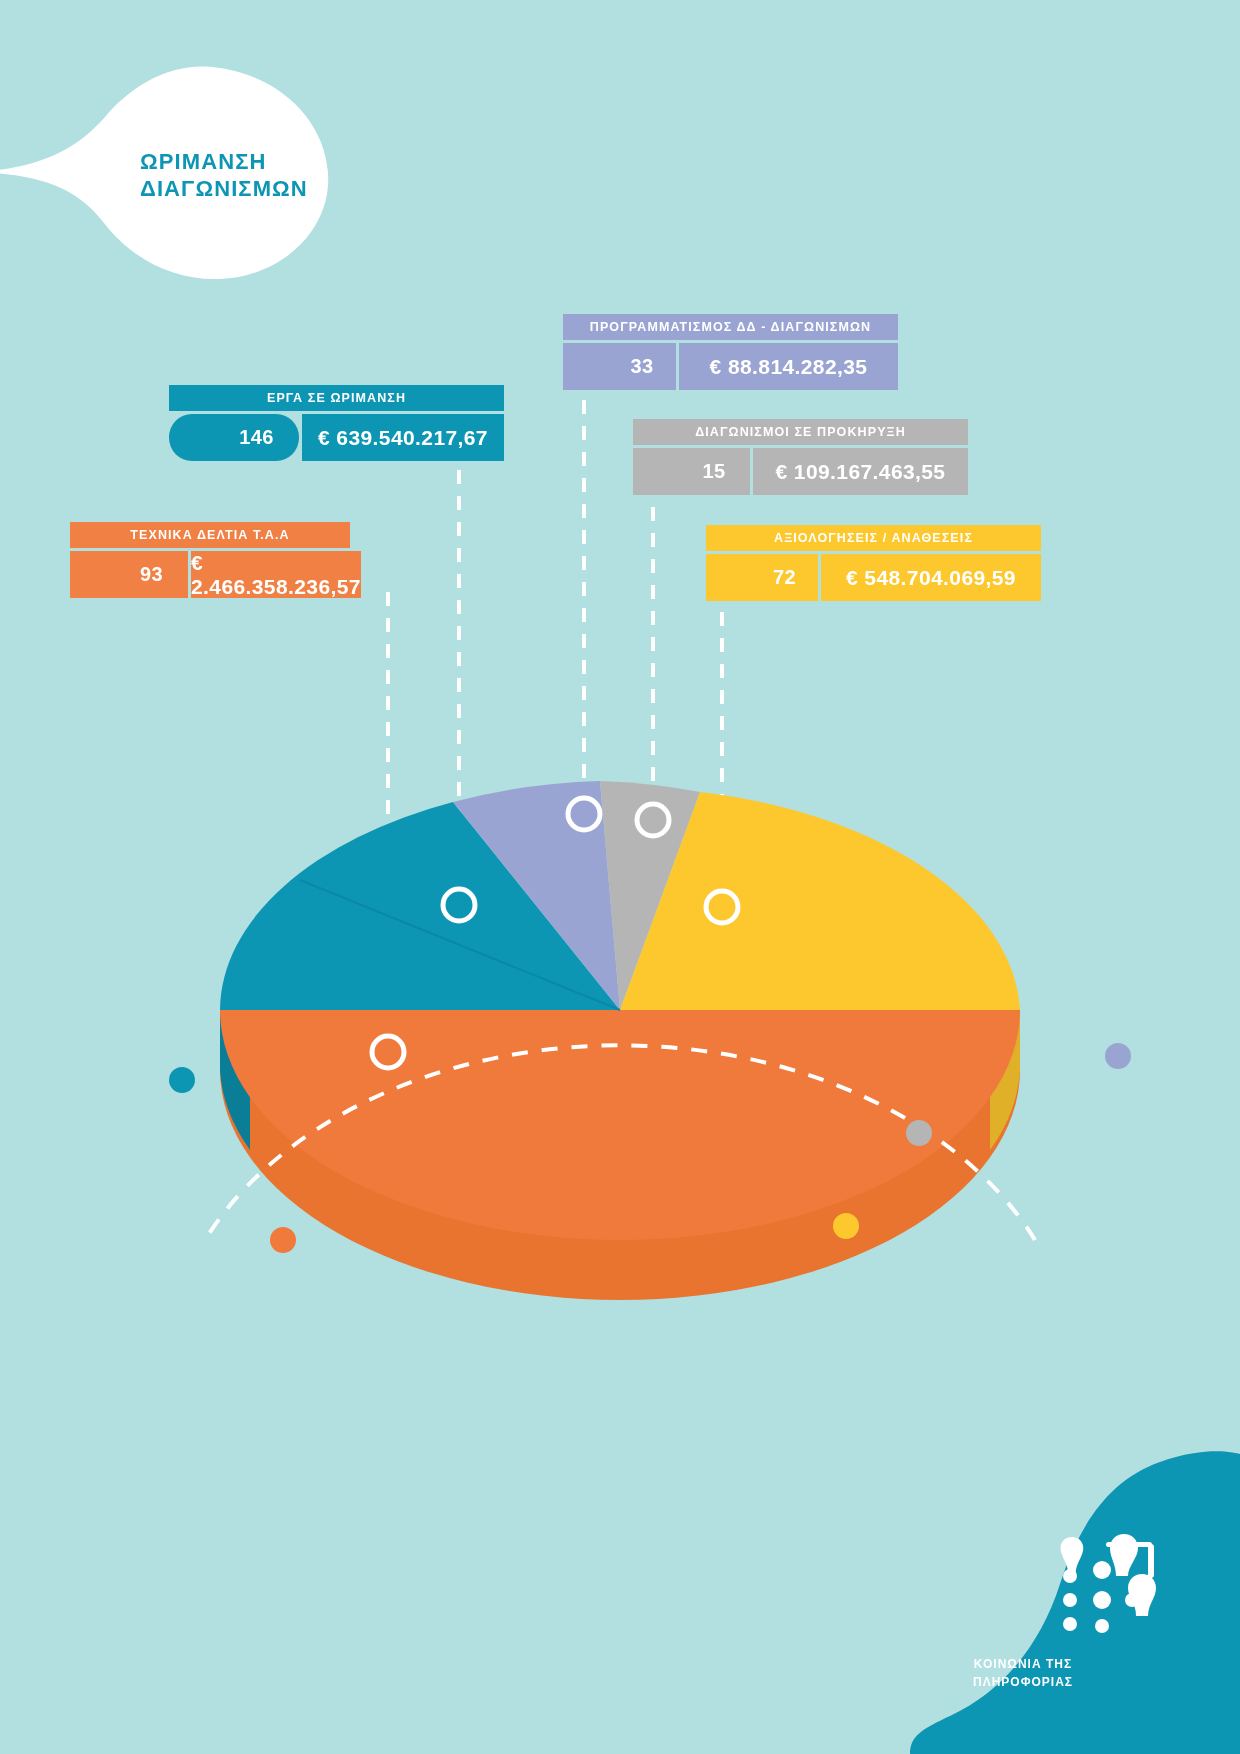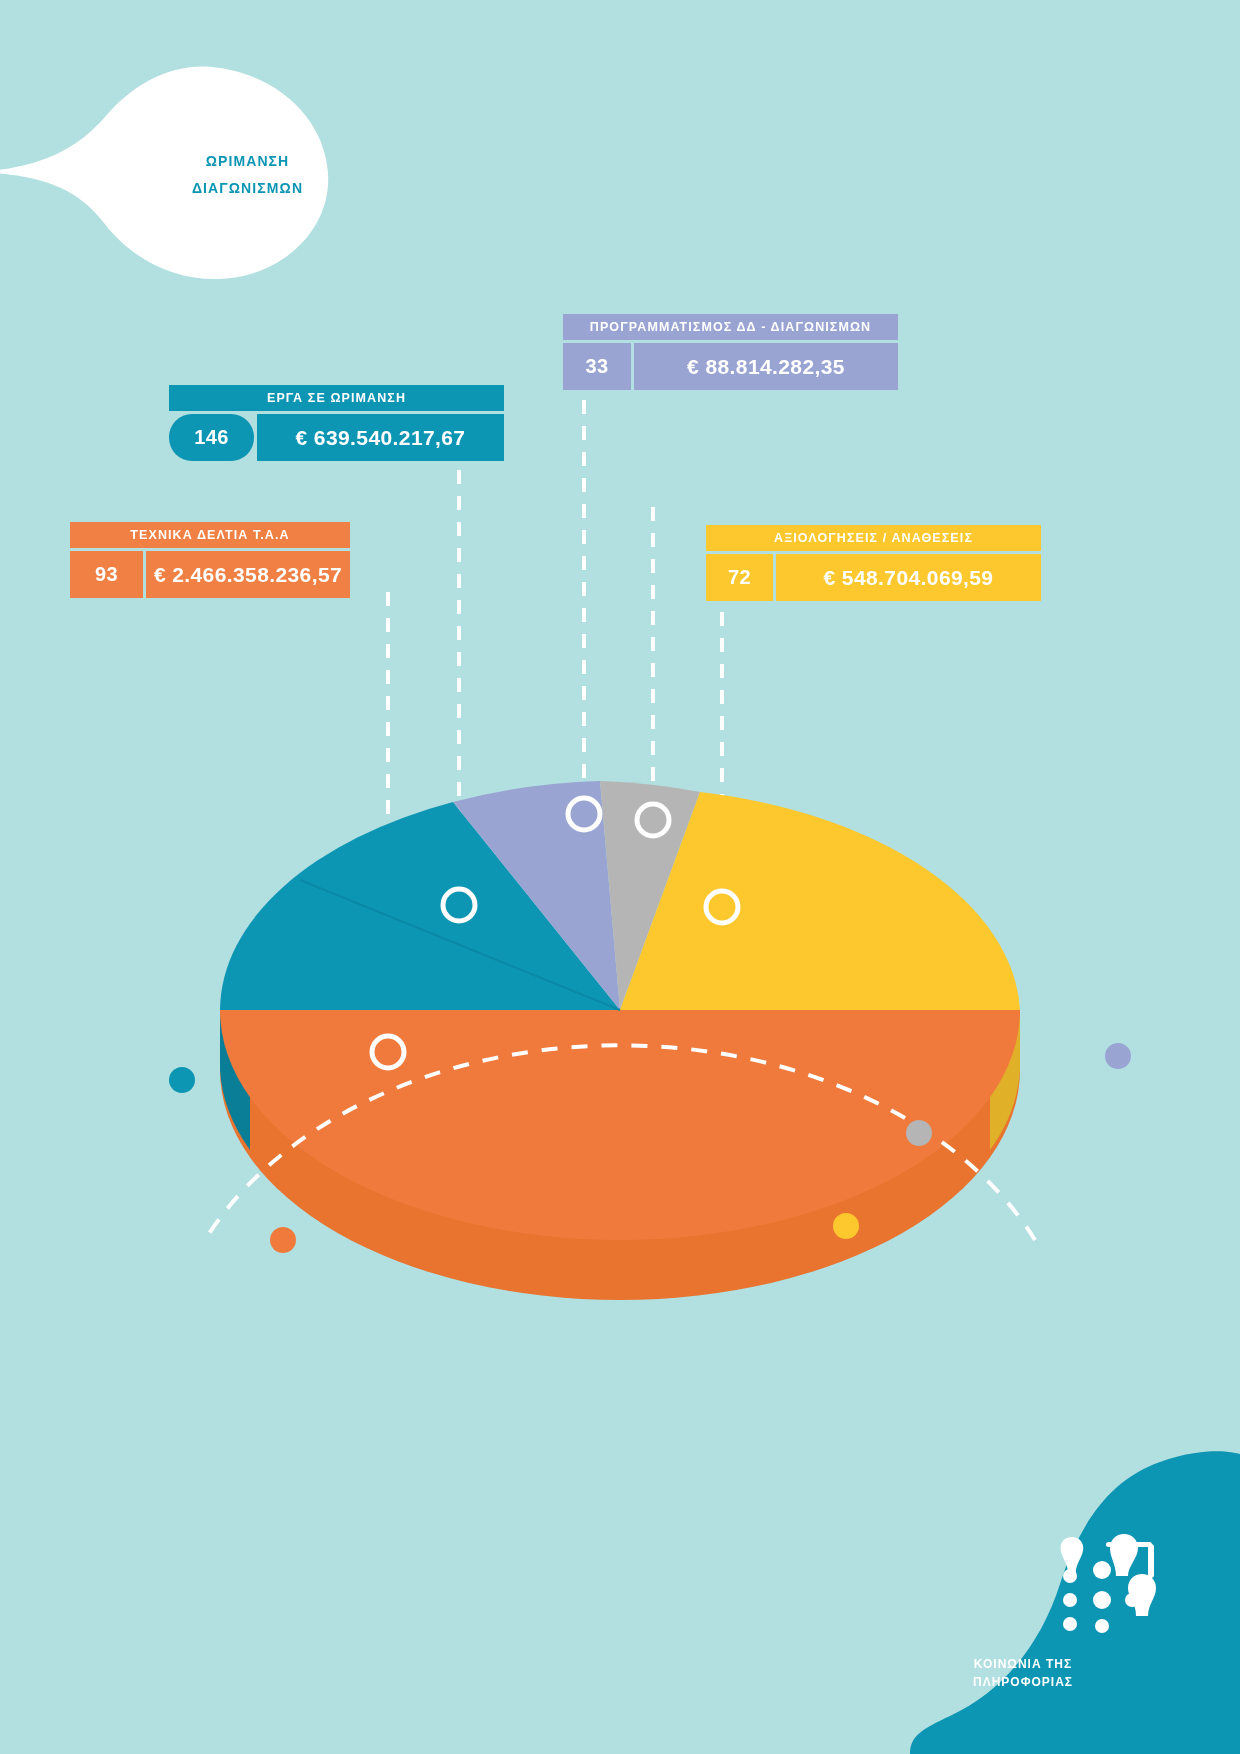--- a/index.html
+++ b/index.html
@@ -27,25 +27,25 @@
     width: 360px;
     height: 230px;
   }
   .title-blob svg { display: block; }
   .title-text {
     position: absolute;
     left: 140px;
     top: 148px;
     width: 215px;
     color: #0d95b4;
-    font-size: 14px;
+    font-size: 22px;
     font-weight: bold;
     letter-spacing: 1.1px;
     line-height: 27px;
-    text-align: center;
+    text-align: left;
   }
 
   
   .card {
     position: absolute;
   }
   .card .card-header {
     color: #ffffff;
     font-size: 12.5px;
     font-weight: bold;
@@ -63,20 +63,21 @@
   }
   .card .card-count {
     flex: 0 0 auto;
     color: #ffffff;
     font-size: 20px;
     font-weight: bold;
     letter-spacing: 0.4px;
     display: flex;
     align-items: center;
     justify-content: center;
+    padding-left: 45px;
   }
   .card .card-amount {
     flex: 1 1 auto;
     margin-left: 3px;
     color: #ffffff;
     font-size: 21px;
     font-weight: bold;
     letter-spacing: 0.4px;
     display: flex;
     align-items: center;
@@ -212,20 +213,27 @@
   </div>
 
   <div class="card c-purple" id="card-program">
     <div class="card-header">ΠΡΟΓΡΑΜΜΑΤΙΣΜΟΣ ΔΔ - ΔΙΑΓΩΝΙΣΜΩΝ</div>
     <div class="card-body">
       <div class="card-count">33</div>
       <div class="card-amount">€ 88.814.282,35</div>
     </div>
   </div>
 
+  <div class="card c-gray" id="card-tenders">
+    <div class="card-header">ΔΙΑΓΩΝΙΣΜΟΙ ΣΕ ΠΡΟΚΗΡΥΞΗ</div>
+    <div class="card-body">
+      <div class="card-count">15</div>
+      <div class="card-amount">€ 109.167.463,55</div>
+    </div>
+  </div>
 
   <div class="card c-yellow" id="card-eval">
     <div class="card-header">ΑΞΙΟΛΟΓΗΣΕΙΣ / ΑΝΑΘΕΣΕΙΣ</div>
     <div class="card-body">
       <div class="card-count">72</div>
       <div class="card-amount">€ 548.704.069,59</div>
     </div>
   </div>
 
   <svg id="logo-corner" viewBox="0 0 330 330" xmlns="http://www.w3.org/2000/svg">

